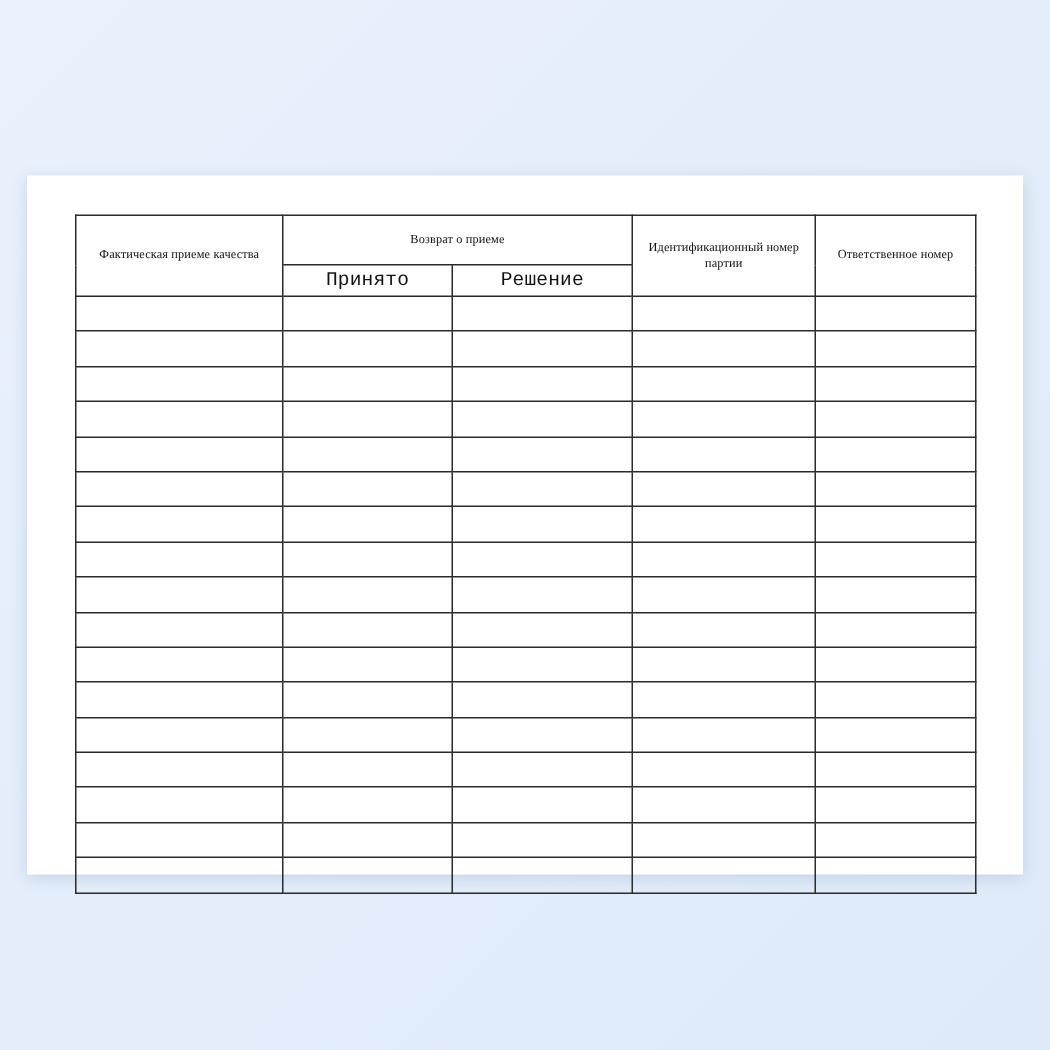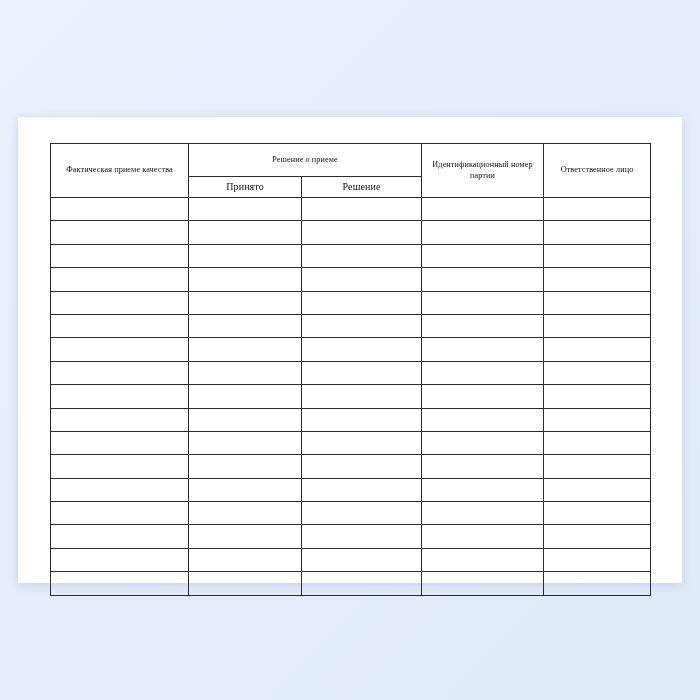--- a/index.html
+++ b/index.html
@@ -53,21 +53,22 @@
     font-size: 8.2px;
     line-height: 1.25;
     padding: 4px 4px;
     letter-spacing: 0.1px;
   }
   .hdr-top {
     height: 32px;
   }
   .hdr-sub {
     height: 20px;
-    font-size: 10px;
+    font-size: 13px;
+    font-family: Liberation Mono, monospace;
   }
   .hdr-tall {
     height: 52px;
   }
   tr.data-row td {
     height: 22.4px;
   }
   col.c1 { width: 138px; }
   col.c2 { width: 113px; }
   col.c3 { width: 120px; }
@@ -84,23 +85,23 @@
         <colgroup>
           <col class="c1">
             <col class="c2">
             <col class="c3">
             <col class="c4">
             <col class="c5">
         </colgroup>
         <thead>
           <tr>
             <th class="hdr hdr-tall" rowspan="2">Фактическая приеме качества</th>
-            <th class="hdr hdr-top" colspan="2">Решение о приеме</th>
+            <th class="hdr hdr-top" colspan="2">Возврат о приеме</th>
             <th class="hdr hdr-tall" rowspan="2">Идентификационный номер партии</th>
-            <th class="hdr hdr-tall" rowspan="2">Ответственное лицо</th>
+            <th class="hdr hdr-tall" rowspan="2">Ответственное номер</th>
           </tr>
           <tr>
             <th class="hdr hdr-sub">Принято</th>
             <th class="hdr hdr-sub">Решение</th>
           </tr>
         </thead>
         <tbody id="table-body">
             <tr class="data-row">
               <td></td>
               <td></td>

